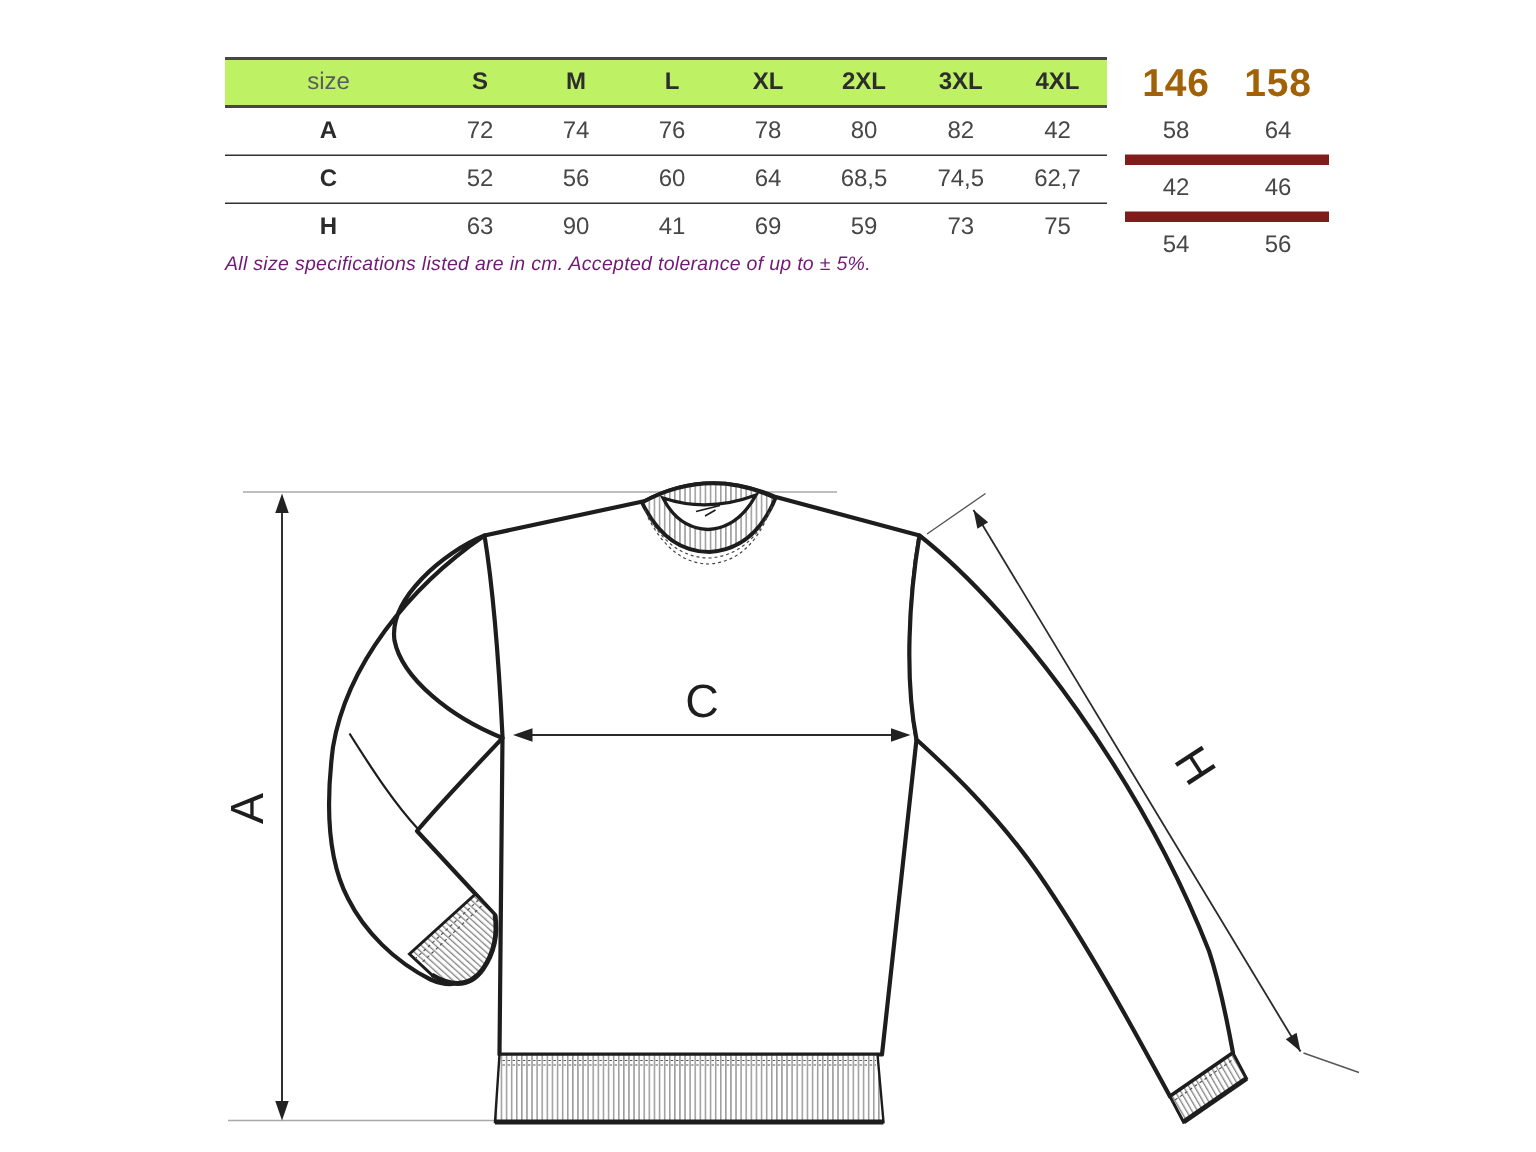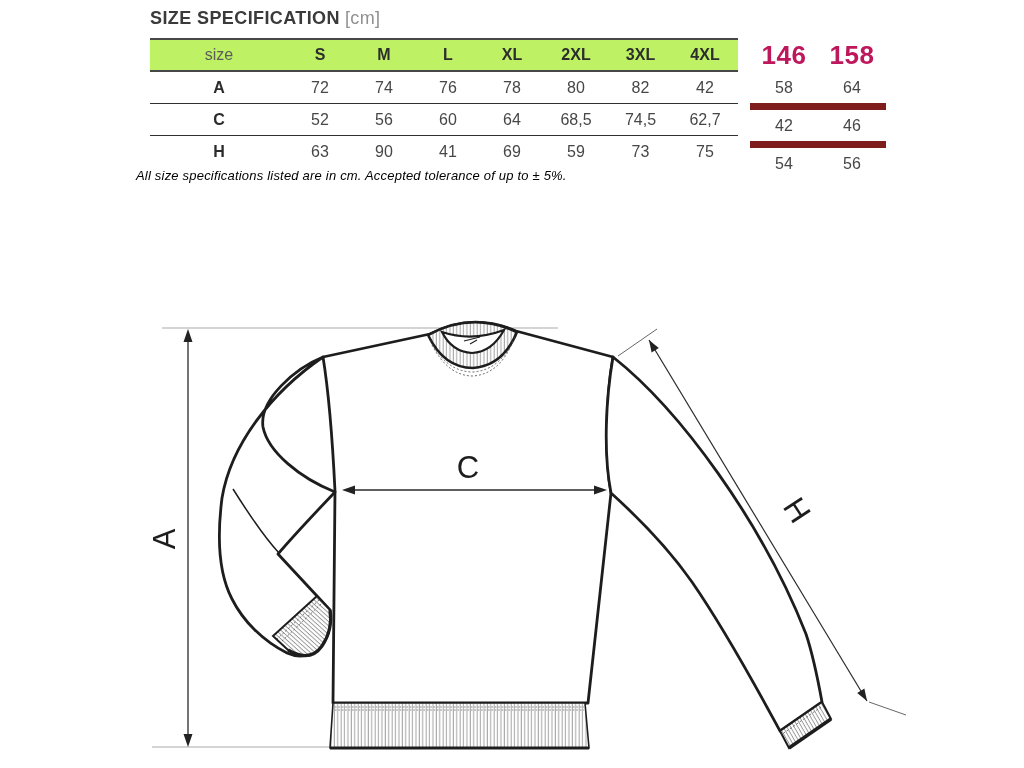--- a/index.html
+++ b/index.html
@@ -24,39 +24,36 @@
   .data-row{border-bottom:1px solid #303030;}
   .data-row.last{border-bottom:none;}
   .row-label{font-weight:bold;color:#2b2b2b;}
 
   
   .kids-table{position:absolute;left:750px;top:38px;width:136px;
               font-size:16px;color:#474747;}
   .krow{display:grid;grid-template-columns:68px 68px;align-items:center;
         height:31px;text-align:center;}
   .khead{height:34px;border:none;}
-  .khead .kh{font-size:26px;font-weight:bold;color:#be185d;letter-spacing:.5px;}
+  .khead .kh{font-size:26px;font-weight:bold;color:#a16207;letter-spacing:.5px;}
   .krow.b{border-bottom:7px solid #7f1d1d;}
 
   
-  .note{position:absolute;left:136px;top:168px;font-size:13px;font-style:italic;
-        color:#000000;letter-spacing:.2px;}
+  .note{position:absolute;left:150px;top:168px;font-size:13px;font-style:italic;
+        color:#701a75;letter-spacing:.2px;}
 
   
   svg.draw{position:absolute;left:0;top:0;}
   .dim-label{font-family:"Liberation Sans",sans-serif;font-size:31px;fill:#1d1d1d;}
 </style>
 </head>
 <body>
 
 <div class="page">
 
-  <div class="title">
-    <span>SIZE SPECIFICATION</span><span class="unit">[cm]</span>
-  </div>
 
   <div class="spec-table">
     <div class="trow thead">
       <div class="cell size-label">size</div>
       <div class="cell hd">S</div>
       <div class="cell hd">M</div>
       <div class="cell hd">L</div>
       <div class="cell hd">XL</div>
       <div class="cell hd">2XL</div>
       <div class="cell hd">3XL</div>

